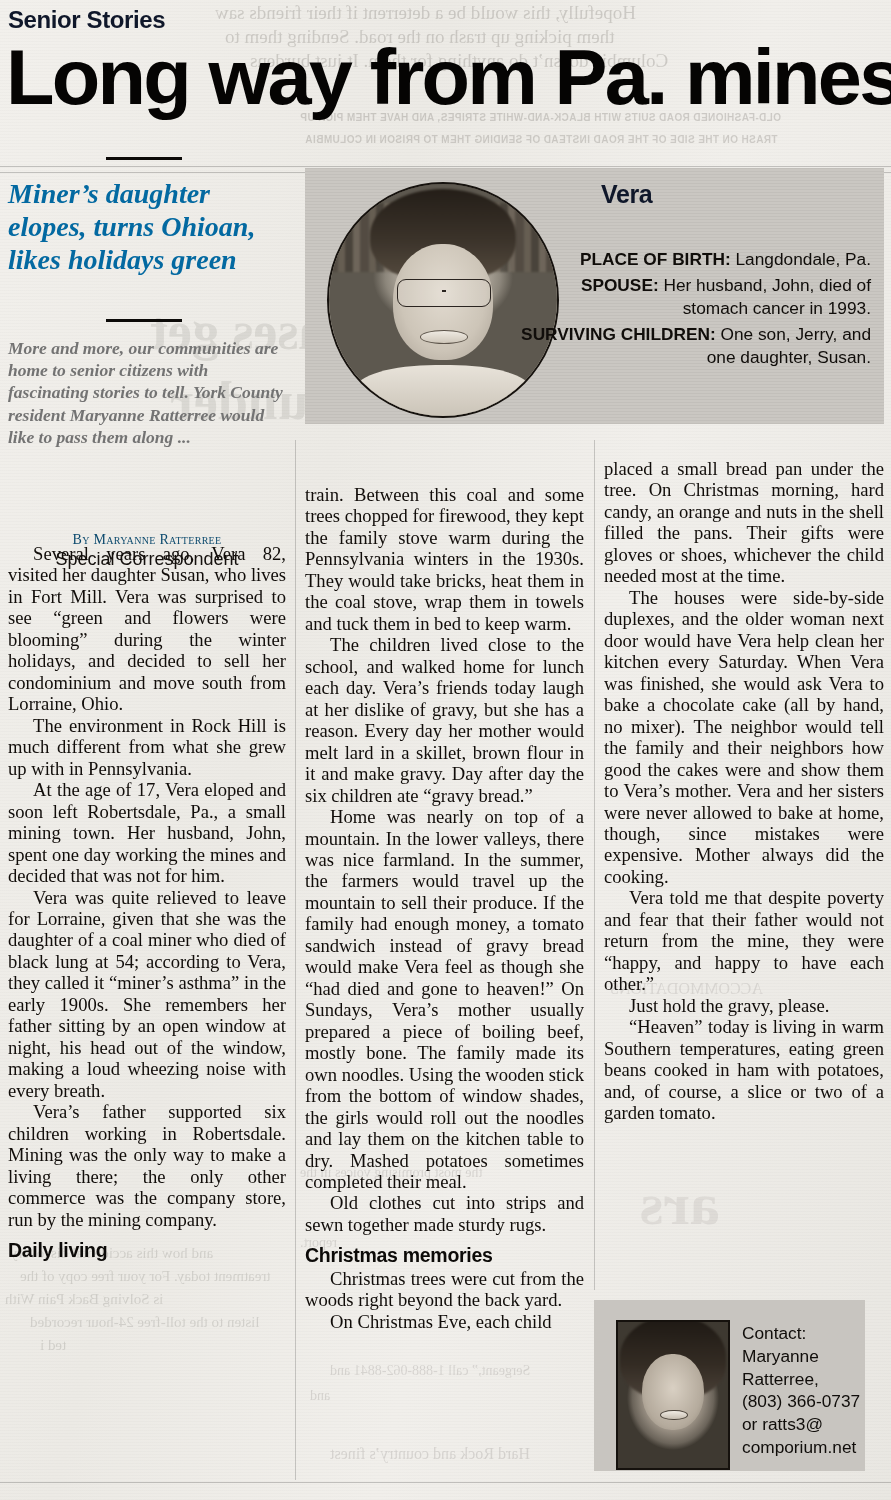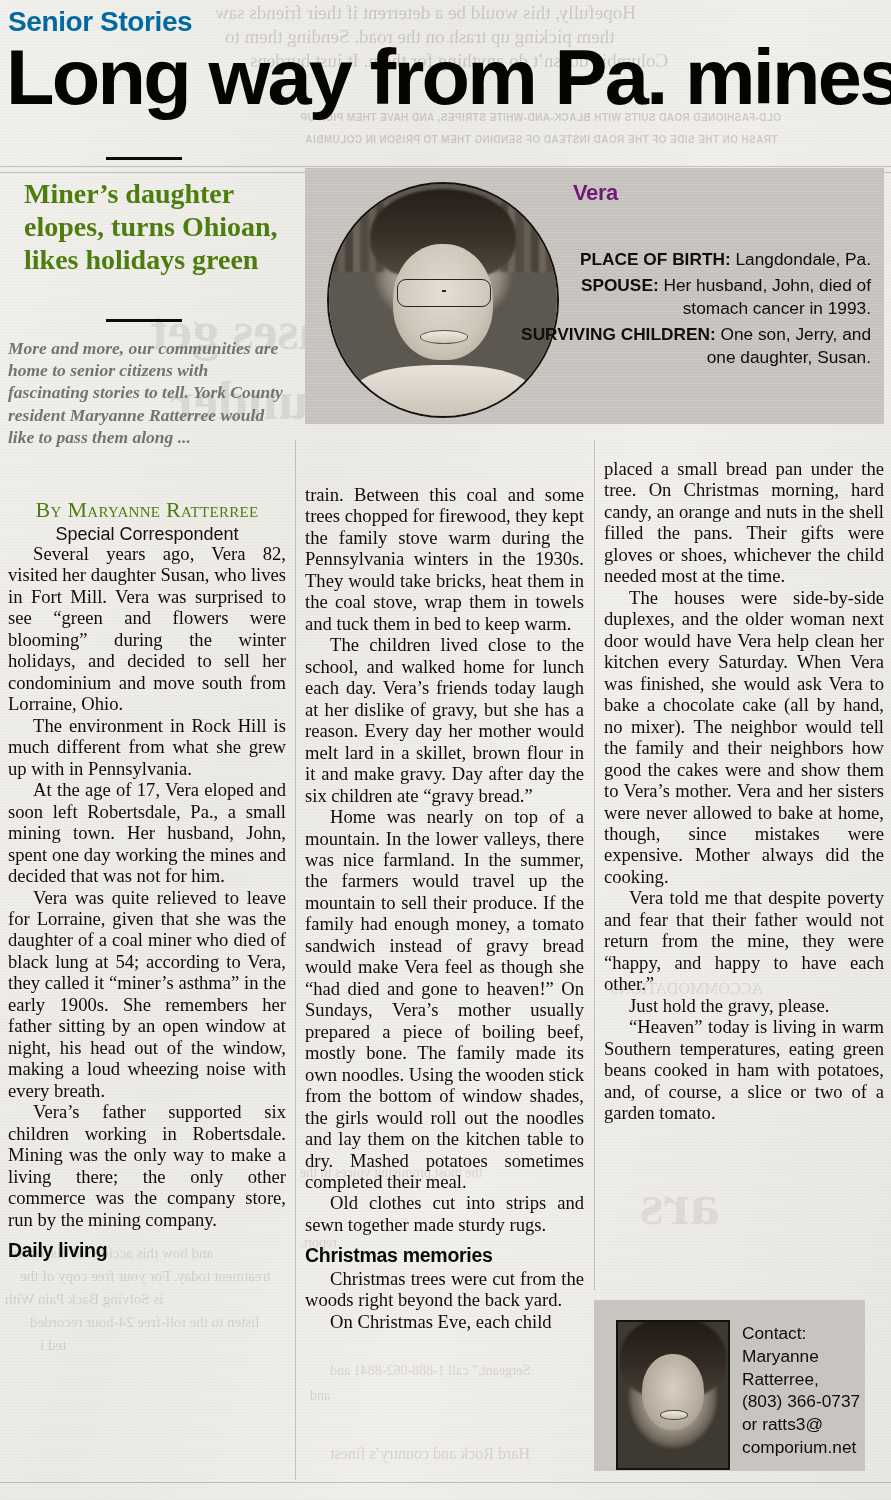--- a/index.html
+++ b/index.html
@@ -48,22 +48,22 @@
   .ghost.r4{top:1388px;left:310px;font-size:14px;color:rgba(25,20,15,.12);font-family:"Liberation Serif",serif;}
   .ghost.mid1{top:980px;left:610px;font-size:16px;color:rgba(25,20,15,.10);font-family:"Liberation Serif",serif;}
   .ghost.vert{top:1445px;left:330px;font-size:16px;color:rgba(25,20,15,.12);font-family:"Liberation Serif",serif;}
 
   #page{position:absolute;inset:0;}
 
   
   .kicker{
     position:absolute;left:8px;top:6px;
     font-family:"Liberation Sans",sans-serif;
-    font-weight:700;font-size:28px;letter-spacing:-.4px;
-    color:#0369a1;
+    font-weight:700;font-size:24px;letter-spacing:-.4px;
+    color:#0f172a;
   }
   .headline{
     position:absolute;left:6px;top:42px;width:880px;
     font-family:"Liberation Sans",sans-serif;
     font-weight:700;font-size:77px;line-height:.93;
     letter-spacing:-2.6px;
     transform:scaleX(1.03);transform-origin:left top;
     color:#050403;
     white-space:nowrap;
   }
@@ -76,42 +76,43 @@
 
   .hairline{
     position:absolute;background:rgba(0,0,0,.20);height:1px;
   }
   .hl-1{left:0;top:166px;width:891px;}
   .hl-2{left:0;top:172px;width:891px;}
   .hl-3{left:0;top:1482px;width:891px;}
 
   
   .deck{
-    position:absolute;left:24px;top:178px;width:278px;
+    position:absolute;left:8px;top:178px;width:278px;
     font-family:"Liberation Serif",serif;
-    font-weight:700;
+    font-style:italic;font-weight:700;
     font-size:28px;line-height:1.17;
-    color:#4d7c0f;
+    color:#0369a1;
   }
   .standfirst{
     position:absolute;left:8px;top:337px;width:276px;
     font-family:"Liberation Serif",serif;
     font-style:italic;font-weight:700;
     font-size:17.5px;line-height:1.27;
     color:#737373;
   }
   .byline{
     position:absolute;left:8px;top:497px;width:278px;
     text-align:center;
   }
   .byline .b-name{
     font-family:"Liberation Serif",serif;
     font-variant:small-caps;
-    font-size:22px;letter-spacing:.3px;
-    color:#4d7c0f;
+    font-size:14px;letter-spacing:.3px;
+    color:#0c4a6e;
+    margin-top:35px;
   }
   .byline .b-title{
     font-family:"Liberation Sans",sans-serif;
     font-size:18px;margin-top:1px;
     color:#14100d;
   }
 
   
   .col{
     position:absolute;top:0;
@@ -197,24 +198,24 @@
     border-radius:46% 46% 0 0;
     filter:blur(.6px);
   }
   #portrait .bookshelf{
     position:absolute;left:0;top:8%;width:100%;height:30%;
     background:repeating-linear-gradient(90deg,#4b433a 0 9px,#6e6457 9px 16px,#3a342c 16px 24px,#7c7265 24px 31px);
     opacity:.55;
     filter:blur(.8px);
   }
   #fb-title{
-    position:absolute;left:268px;top:12px;
-    font-family:"Liberation Sans",sans-serif;
-    font-weight:700;font-size:22px;letter-spacing:-.4px;
-    color:#701a75;
+    position:absolute;left:296px;top:12px;
+    font-family:"Liberation Sans",sans-serif;
+    font-weight:700;font-size:25px;letter-spacing:-.4px;
+    color:#0f172a;
   }
   #fb-body{
     position:absolute;left:210px;top:76px;width:360px;
     font-family:"Liberation Sans",sans-serif;
     font-size:17.3px;line-height:1.30;
     text-align:right;
     color:#100d0a;
   }
   #fb-body .lbl{font-weight:700;}
   #fb-body p{margin:4px;}

